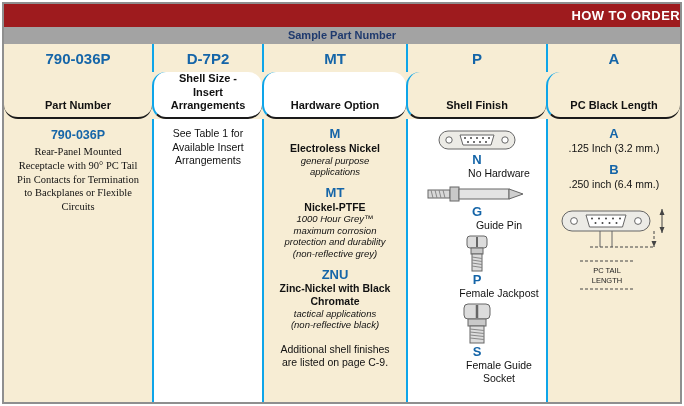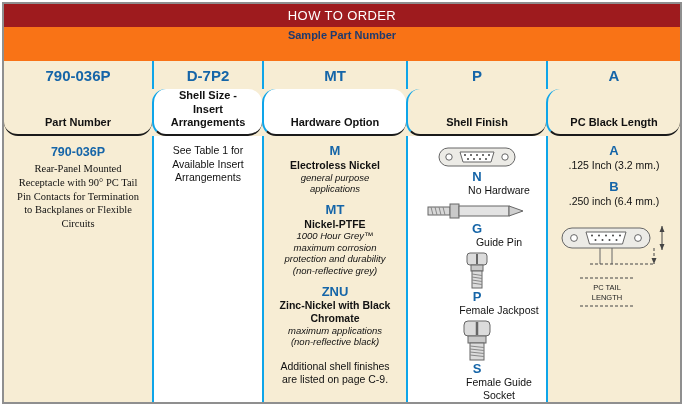--- a/index.html
+++ b/index.html
@@ -1,19 +1,19 @@
 <!DOCTYPE html>
 <html><head>
 <meta charset="utf-8">
 <style>
   html,body{margin:0;padding:0;background:#ffffff;}
   body{width:684px;height:406px;font-family:"Liberation Sans",sans-serif;}
   .page{width:676px;height:398px;border:2px solid #8f8f8f;margin:2px;background:#f7edd4;overflow:hidden;}
-  .titlebar{height:23px;line-height:23px;background:#9e1b1e;color:#ffffff;font-weight:normal;font-size:13px;text-align:center;letter-spacing:.4px;}
-  .sample-band{height:34px;line-height:17px;background:#f97316;color:#1f3a6e;font-weight:bold;font-size:11px;text-align:center;}
+  .titlebar{height:23px;line-height:23px;background:#9e1b1e;color:#ffffff;font-weight:bold;font-size:13px;text-align:right;letter-spacing:.4px;}
+  .sample-band{height:17px;line-height:17px;background:#a3a3a3;color:#1f3a6e;font-weight:bold;font-size:11px;text-align:center;}
   .grid{display:grid;grid-template-columns:148px 110px 144px 140px 1fr;grid-template-rows:28px 47px 283px;}
   .cell{box-sizing:border-box;}
   .colsep{border-left:2px solid #0ea5e9;}
   .white{background:#ffffff;}
   .code-cell{display:flex;align-items:center;justify-content:center;font-weight:bold;font-size:15px;color:#1565a8;}
   .header-cell{display:flex;align-items:flex-end;justify-content:center;text-align:center;font-weight:bold;font-size:11px;color:#111111;border-bottom:2px solid #1a1a1a;padding-bottom:4px;line-height:1.25;border-radius:14px;}
   .header-cell .hdr-narrow{max-width:84px;}
   .content-cell{padding-top:8px;text-align:center;font-size:10.5px;color:#111;line-height:1.3;overflow:hidden;}
   .big-code{color:#1565a8;font-weight:bold;font-size:12.5px;margin-bottom:2px;}
   .desc{padding:0 9px;font-family:Liberation Serif, serif;}
@@ -82,21 +82,21 @@
       <div class="finish-block">
         <div class="finish-code">MT</div>
         <div class="finish-name">Nickel-PTFE</div>
         <div class="finish-note">1000 Hour Grey™</div>
         <div class="finish-note">maximum corrosion protection and durability</div>
         <div class="finish-note">(non-reflective grey)</div>
       </div>
       <div class="finish-block">
         <div class="finish-code">ZNU</div>
         <div class="finish-name">Zinc-Nickel with Black Chromate</div>
-        <div class="finish-note">maximum applications</div>
+        <div class="finish-note">tactical applications</div>
         <div class="finish-note">(non-reflective black)</div>
       </div>
       <div class="finish-footer">Additional shell finishes are listed on page C-9.</div>
     </div>
 
     <div class="cell content-cell colsep white">
       <div class="hw">
         <svg width="88" height="26" viewBox="0 0 88 26">
           <rect x="6" y="4" width="76" height="18" rx="9" fill="#ecebe6" stroke="#666" stroke-width="1"></rect>
           <circle cx="16" cy="13" r="3.2" fill="#fff" stroke="#666"></circle>

